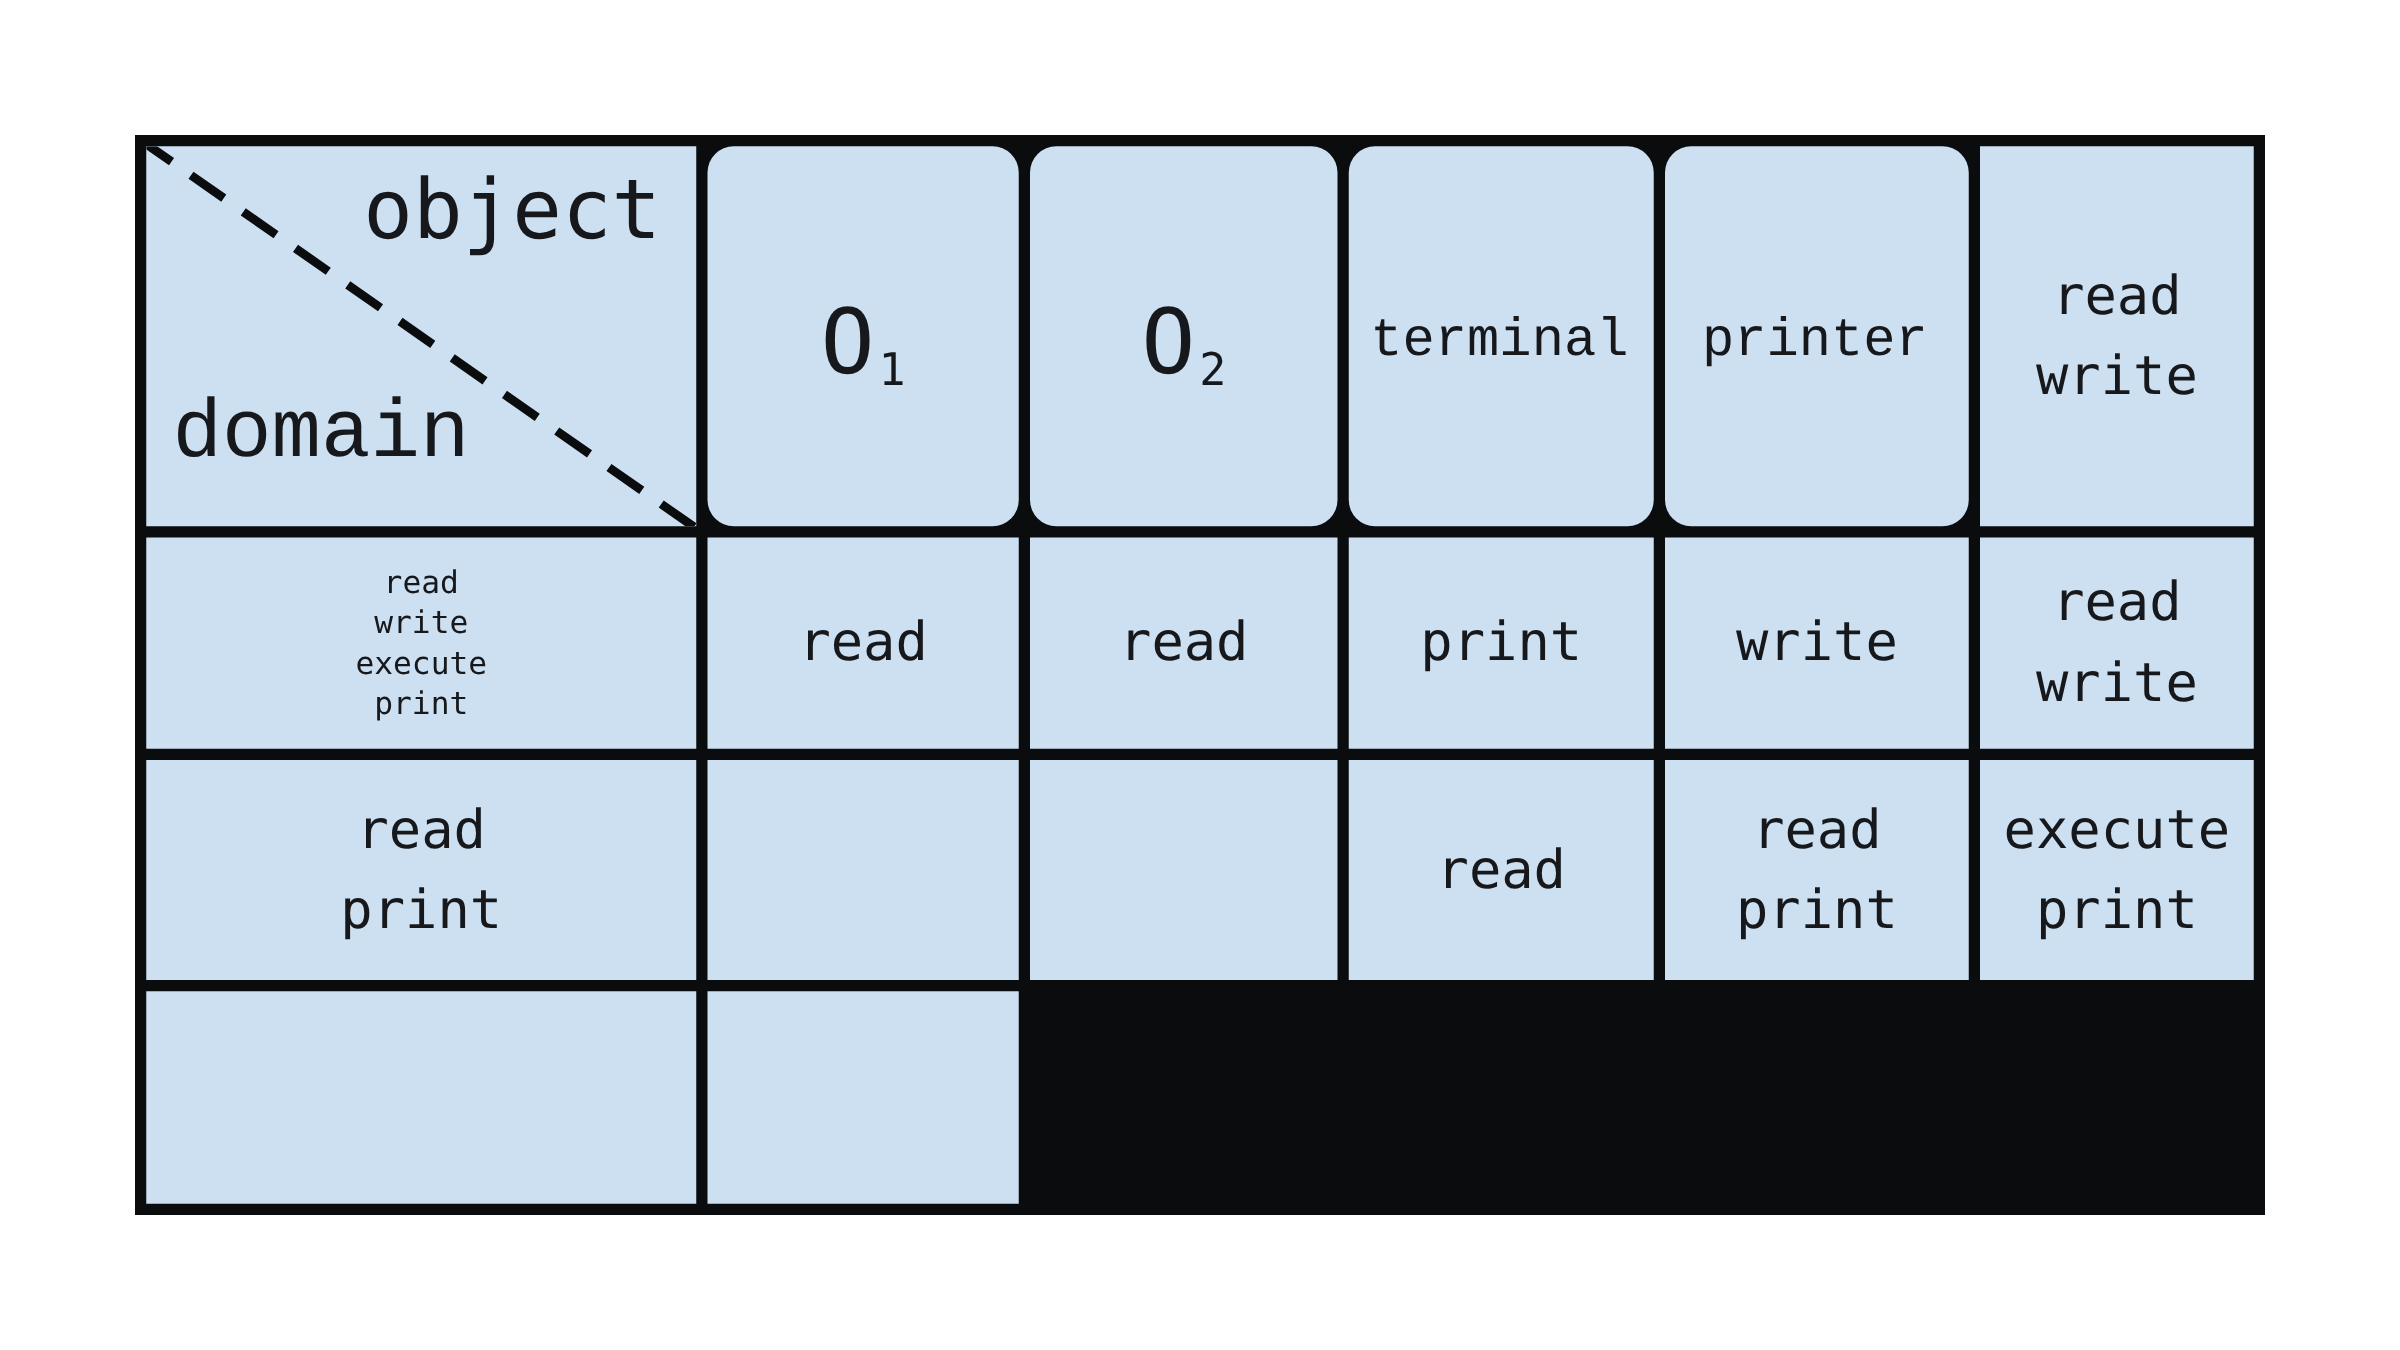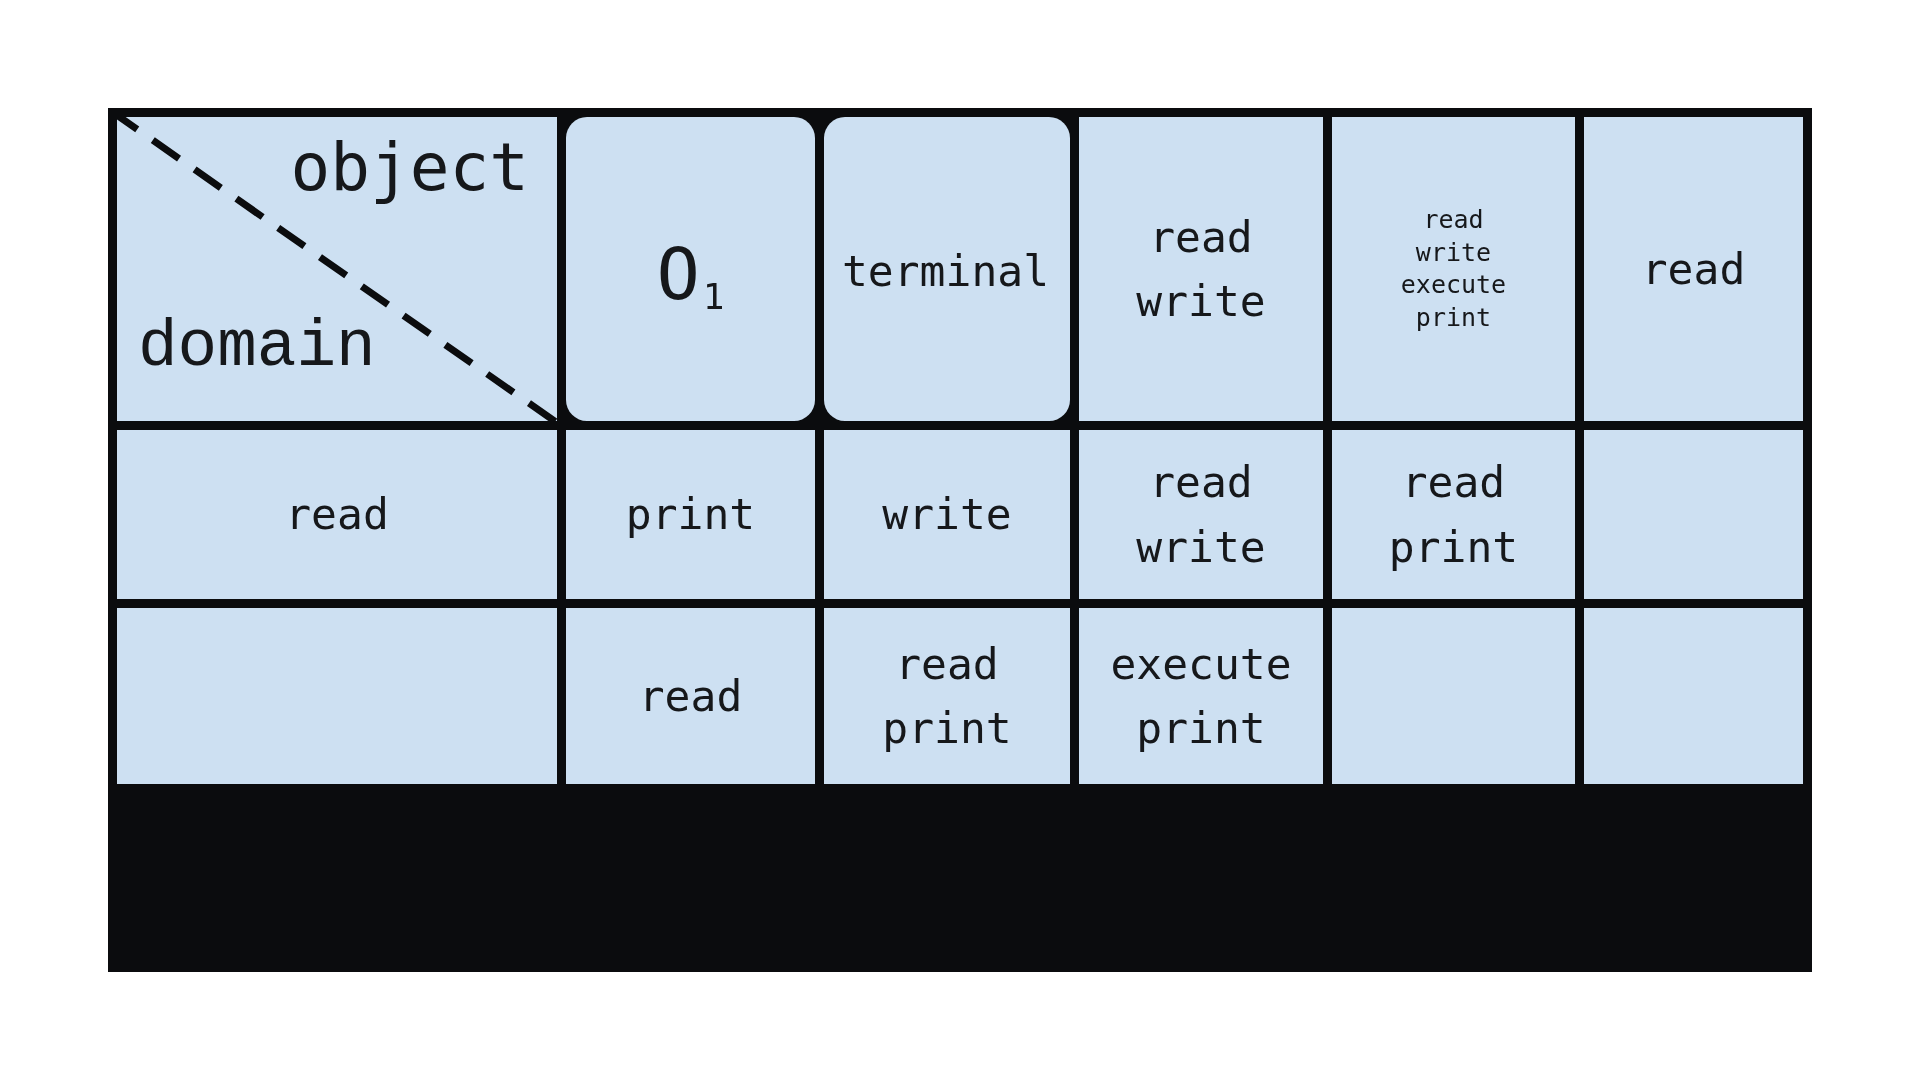--- a/index.html
+++ b/index.html
@@ -52,21 +52,21 @@
     position: absolute;
     top: 198px;
     left: 21px;
     font-size: 66px;
     line-height: 1;
     font-family: Liberation Mono, monospace;
   }
   
   .head { padding-top: 14px; box-sizing: border-box; border-radius: 21px; }
   .head .base { font-size: 72px; line-height: 1; }
-  .head.word .base { font-size: 43px; }
+  .head.word .base { font-size: 43px; font-family: Liberation Mono, monospace; }
   .sub {
     font-size: 36px;
     line-height: 1;
     vertical-align: -10px;
     margin-left: 3px;
   }
   
   .rowlabel .base { font-size: 72px; line-height: 1; }
   
   .body {
@@ -89,22 +89,28 @@
     <svg viewBox="0 0 440 304" preserveAspectRatio="none">
       <line x1="-6" y1="-6" x2="446" y2="310" stroke="#0b0c0e" stroke-width="7" stroke-dasharray="32 19"></line>
     </svg>
     <div class="obj-label">object</div>
     <div class="dom-label">domain</div>
   </div>
 
   <div class="cell head">
     <span class="lbl"><span class="base">O</span><span class="sub">1</span></span>
   </div>
+  <div class="cell head">
+    <span class="lbl"><span class="base">O</span><span class="sub">2</span></span>
+  </div>
   <div class="cell head word">
     <span class="lbl"><span class="base">terminal</span><span class="sub"></span></span>
+  </div>
+  <div class="cell head word">
+    <span class="lbl"><span class="base">printer</span><span class="sub"></span></span>
   </div>
 
   <div class="cell body">read
 write</div>
   <div class="cell body small">read
 write
 execute
 print</div>
   <div class="cell body">read</div>
   <div class="cell body">read</div>

